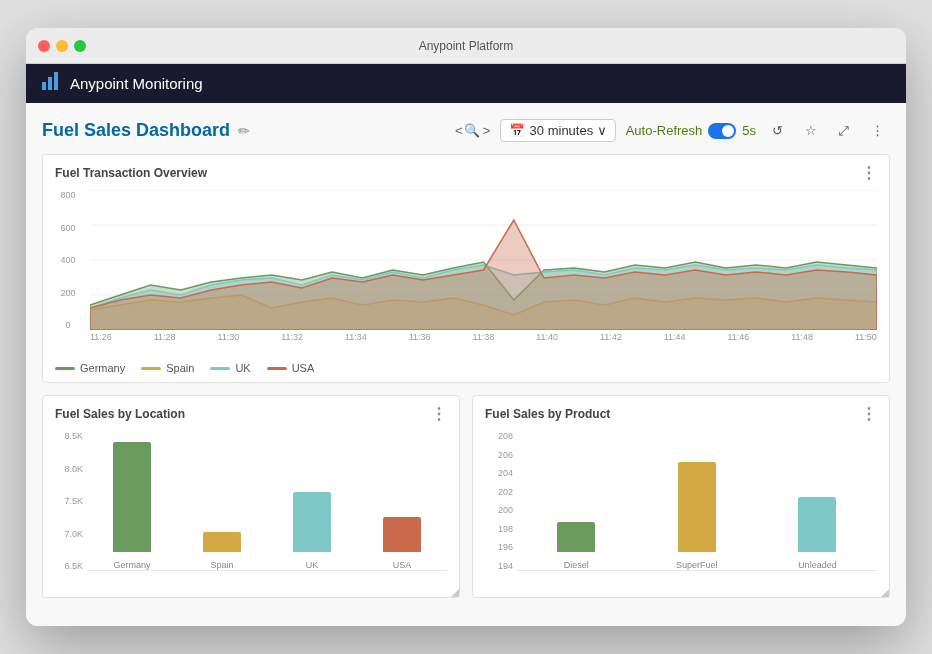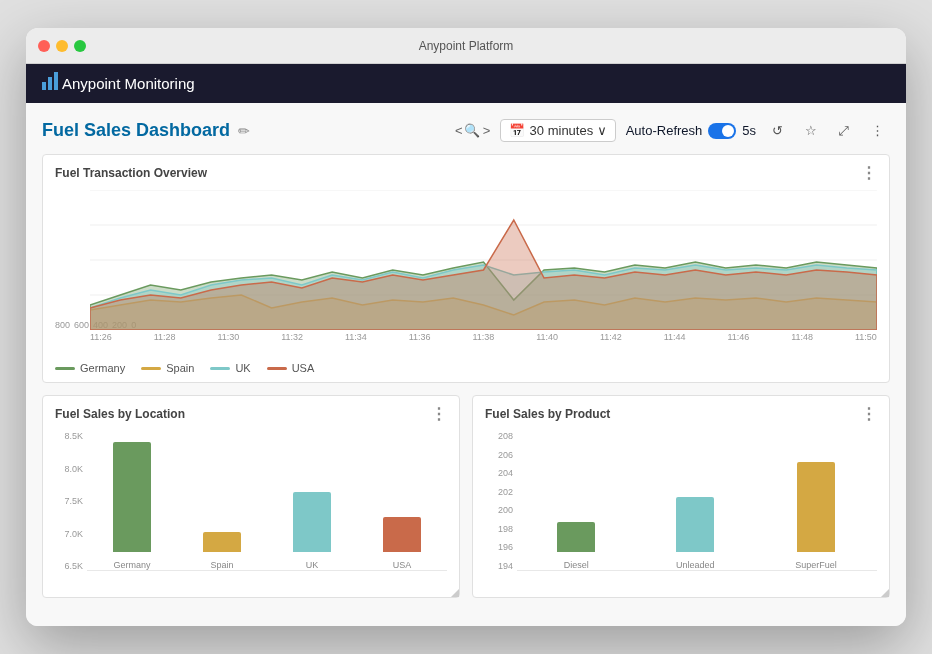--- a/index.html
+++ b/index.html
@@ -44,20 +44,21 @@
       left: 50%;
       transform: translateX(-50%);
       font-size: 12px;
       color: #555;
     }
     .app-header {
       background: #1a1a2e;
       padding: 8px 16px;
       display: flex;
       align-items: center;
+      gap: 8px;
     }
     .app-logo-icon {
       color: #4a9eda;
       font-size: 18px;
     }
     .app-title {
       color: white;
       font-size: 15px;
       font-weight: 500;
     }
@@ -113,21 +114,21 @@
       gap: 4px;
       font-size: 13px;
       color: #333;
       cursor: pointer;
     }
     .auto-refresh {
       display: flex;
       align-items: center;
       gap: 6px;
       font-size: 13px;
-      color: #0f172a;
+      color: #4d7c0f;
     }
     .toggle-on {
       background: #1a73e8;
       border-radius: 10px;
       width: 28px;
       height: 16px;
       position: relative;
       display: inline-block;
     }
     .toggle-on::after {
@@ -172,23 +173,23 @@
       position: relative;
       height: 160px;
     }
     .y-axis {
       position: absolute;
       left: 0;
       top: 0;
       bottom: 20px;
       width: 30px;
       display: flex;
-      flex-direction: row;
+      flex-direction: column;
       justify-content: space-between;
-      align-items: flex-end;
+      align-items: center;
     }
     .y-label {
       font-size: 9px;
       color: #999;
       padding-right: 4px;
     }
     .chart-content {
       position: absolute;
       left: 35px;
       right: 0;
@@ -482,26 +483,26 @@
               <span class="bar-y-label">198</span>
               <span class="bar-y-label">196</span>
               <span class="bar-y-label">194</span>
             </div>
             <div class="bars-container">
               <div class="bar-group">
                 <div class="bar" style="height:30px; background:#6a9a5e;"></div>
                 <span class="bar-label">Diesel</span>
               </div>
               <div class="bar-group">
+                <div class="bar" style="height:90px; background:#d4a843;"></div>
+                <span class="bar-label">SuperFuel</span>
+              </div>
+              <div class="bar-group">
                 <div class="bar" style="height:55px; background:#7ec8c8;"></div>
                 <span class="bar-label">Unleaded</span>
-              </div>
-              <div class="bar-group">
-                <div class="bar" style="height:90px; background:#d4a843;"></div>
-                <span class="bar-label">SuperFuel</span>
               </div>
             </div>
           </div>
         </div>
         <div class="resize-handle"></div>
       </div>
     </div>
   </div>
 </div>
 

